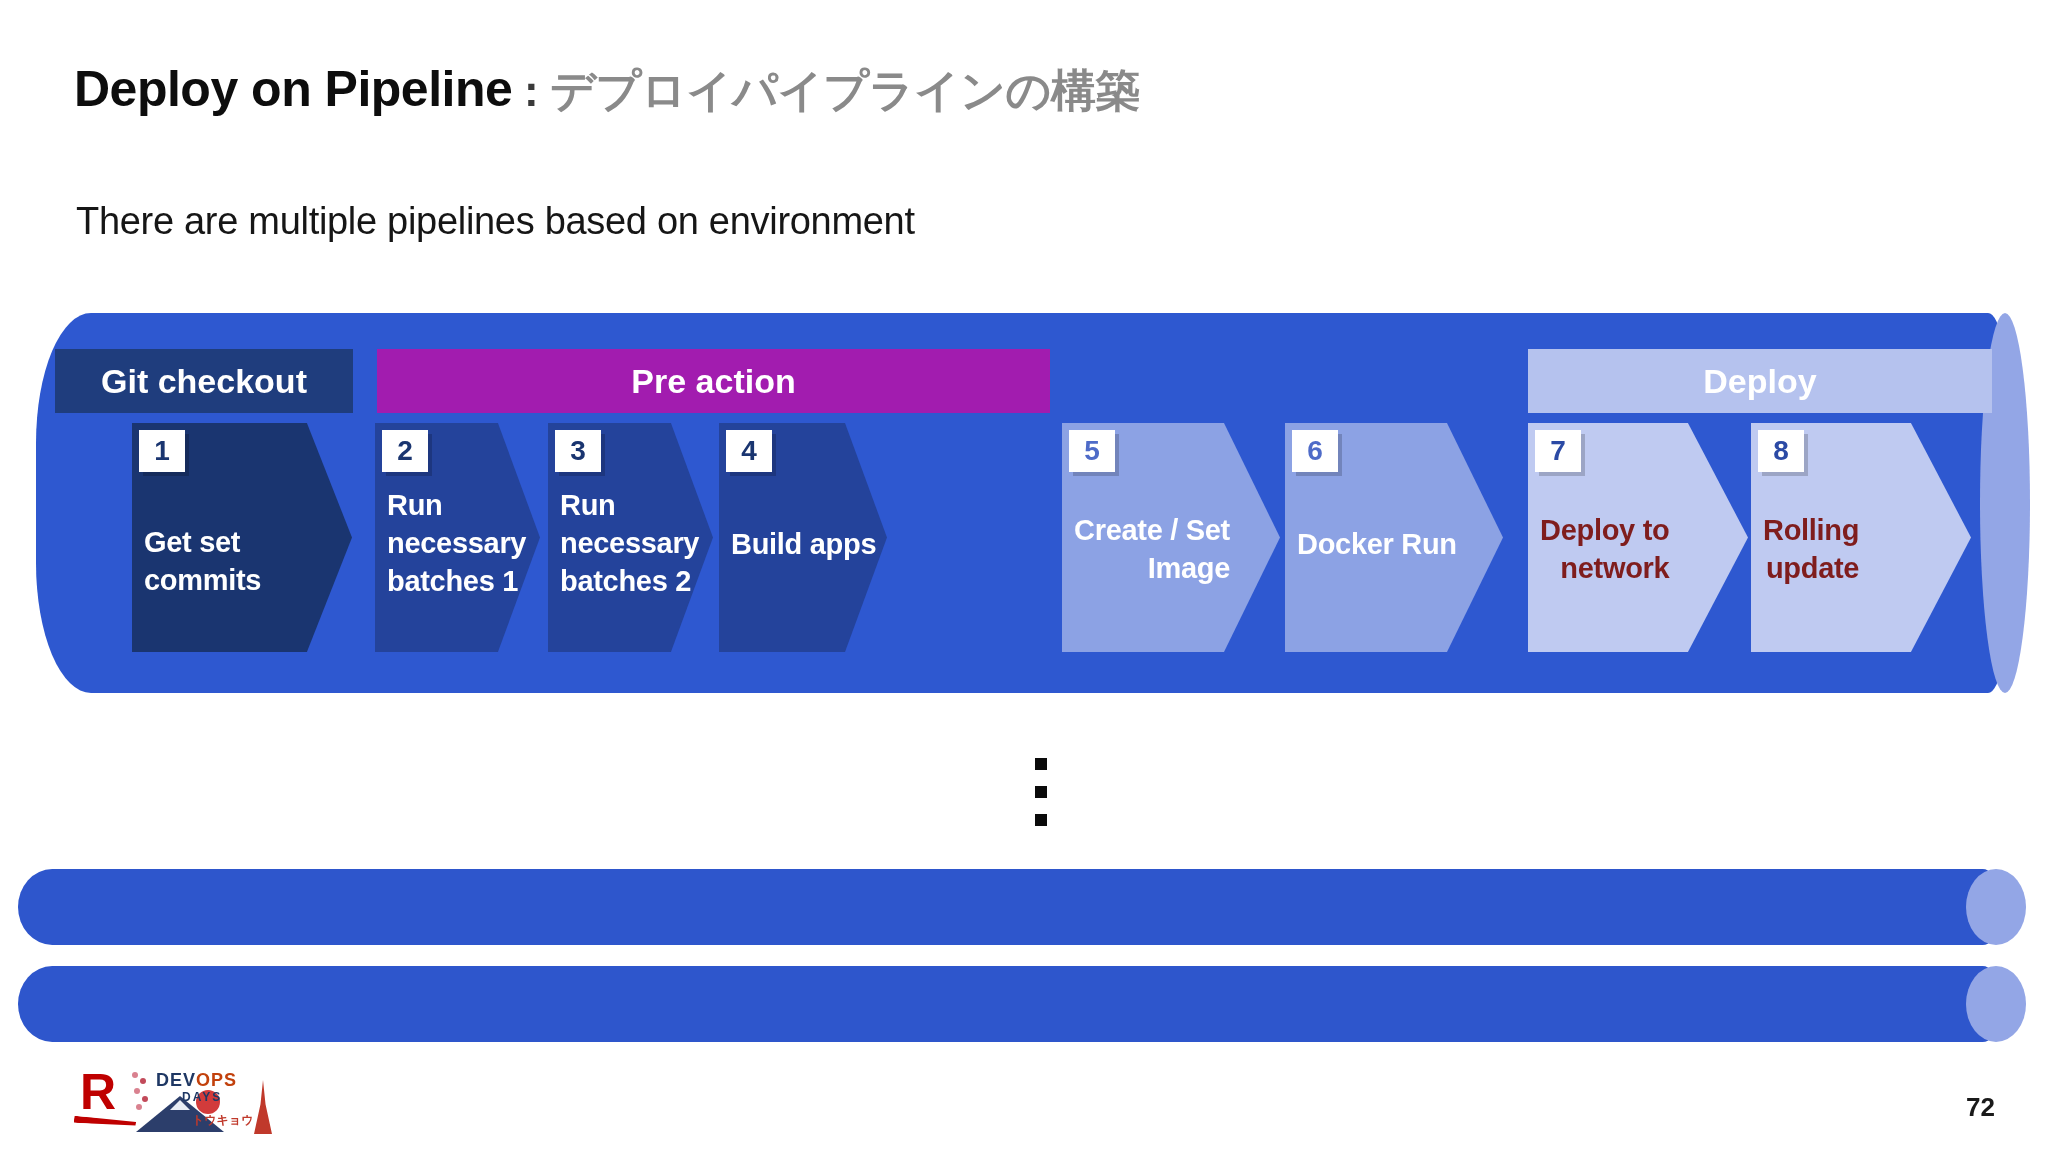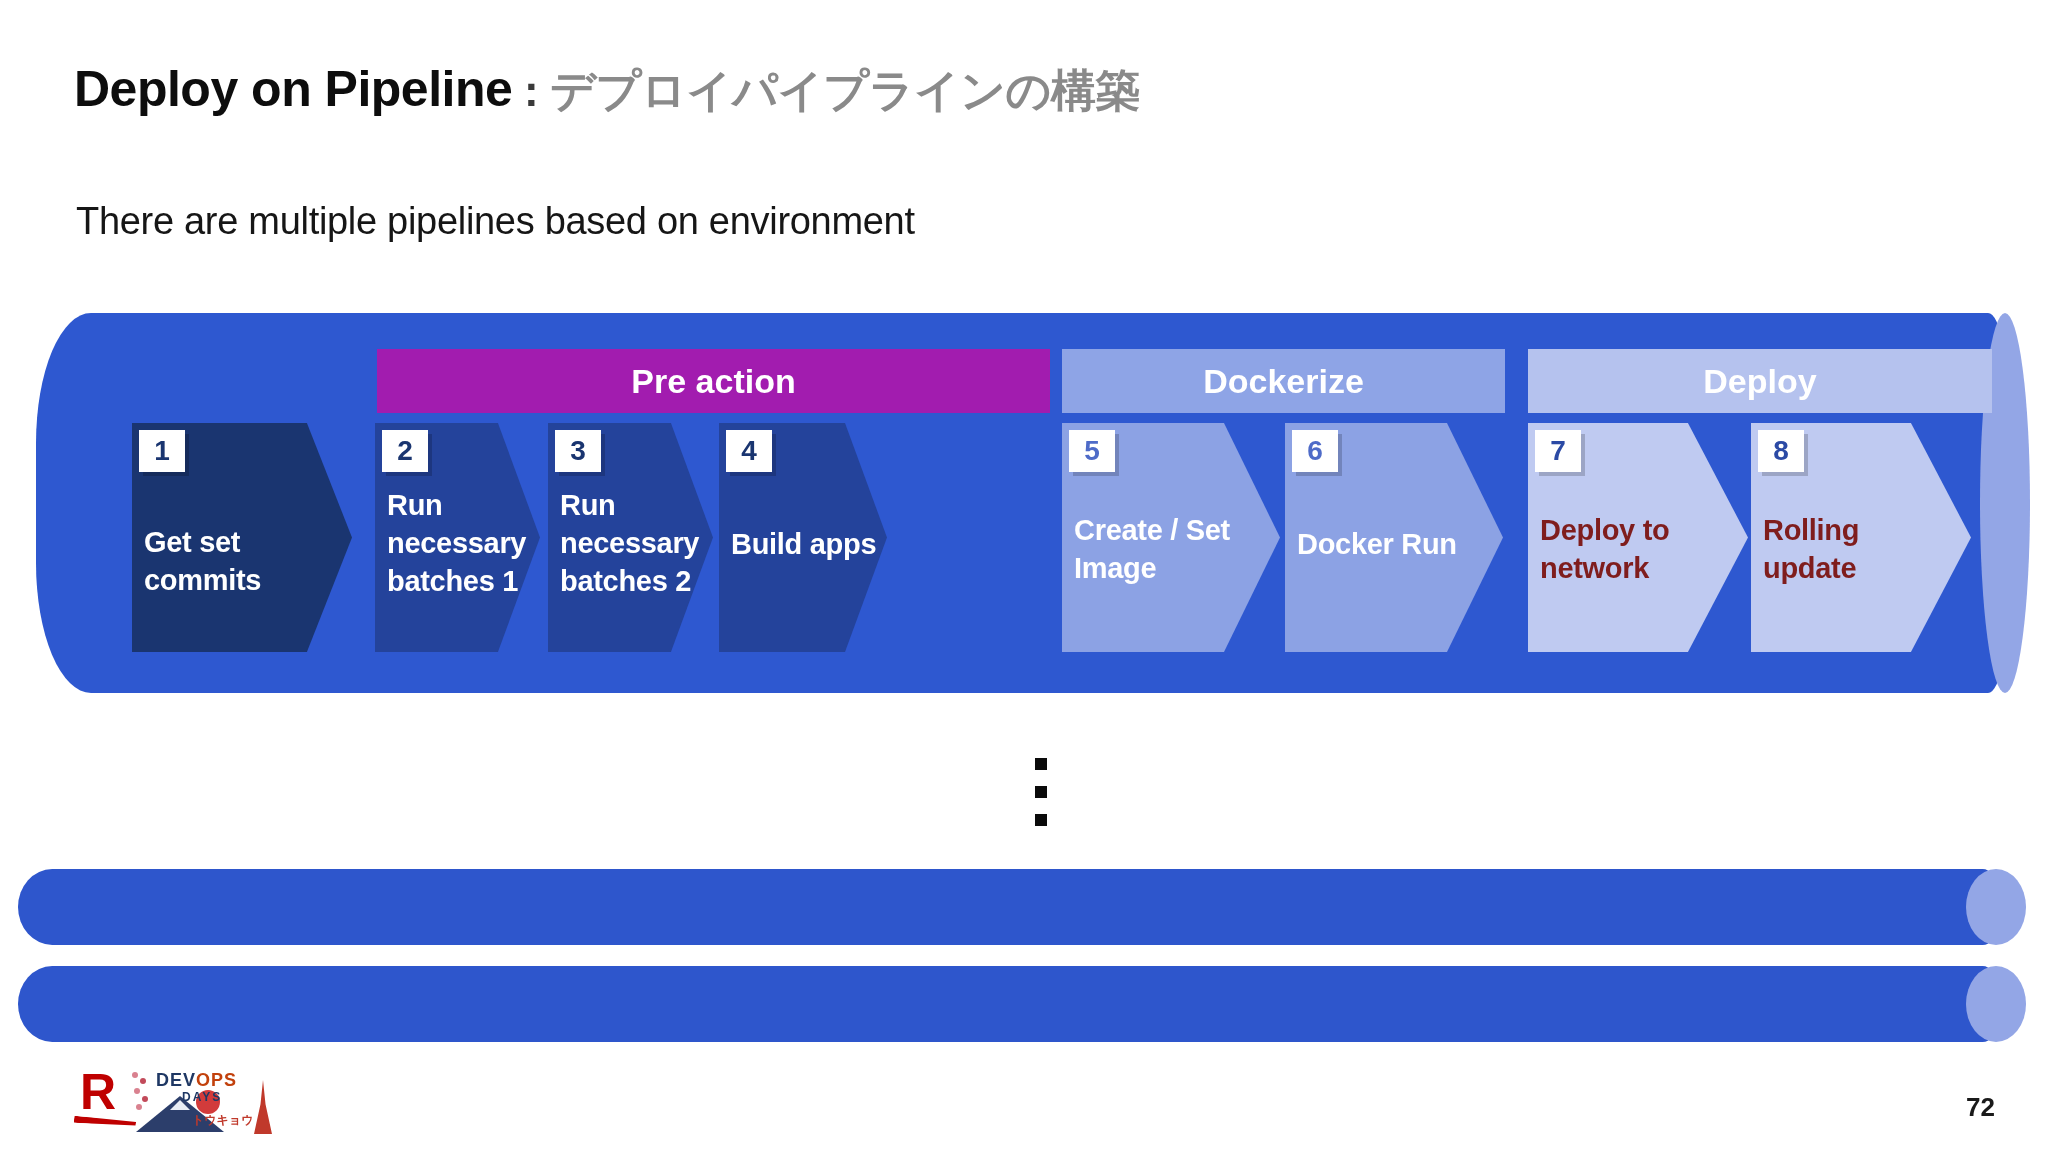--- a/index.html
+++ b/index.html
@@ -57,21 +57,21 @@
         clip-path:polygon(0 0,72.7% 0,100% 50%,72.7% 100%,0 100%); }
 
   .p1 .badge, .p2 .badge, .p3 .badge, .p4 .badge { color:#1A3570; }
   .p5 .badge, .p6 .badge { color:#4E6BC8; }
   .p7 .badge, .p8 .badge { color:#2B4AA5; }
   .p7 .lbl, .p8 .lbl { color:#7f1d1d; }
 
   .p1 .lbl { top:100px; }
   .p2 .lbl, .p3 .lbl { top:63px; }
   .p4 .lbl, .p6 .lbl { top:102px; }
-  .p5 .lbl, .p7 .lbl, .p8 .lbl { top:88px; }
+  .p5 .lbl, .p7 .lbl, .p8 .lbl { top:88px;text-align:right; }
 
   
   .vdots { position:absolute; left:1035px; top:758px; width:12px; height:70px; }
   .vdots .dot { position:absolute; left:0; width:12px; height:12px; background:#0a0a0a; }
   .vdots .d1 { top:0; } .vdots .d2 { top:28px; } .vdots .d3 { top:56px; }
 
   
   .pill { position:absolute; left:18px; width:2008px; height:76px; }
   .pill.r1 { top:869px; } .pill.r2 { top:966px; }
   .pill-body { position:absolute; left:0; top:0; width:1978px; height:76px; background:#2E56CC;
@@ -118,25 +118,25 @@
   <div class="title">
     <span>Deploy on Pipeline</span><span class="sep"> : </span><span class="ja">デプロイパイプラインの構築</span>
   </div>
 
   <div class="subtitle">There are multiple pipelines based on environment</div>
 
   <div class="cyl">
     <div class="cyl-body"></div>
     <div class="cyl-cap"></div>
 
+    <div class="stage s1">
+      <span>Git checkout</span>
+    </div>
     <div class="stage s2">
       <span>Pre action</span>
-    </div>
-    <div class="stage s3">
-      <span>Dockerize</span>
     </div>
     <div class="stage s4">
       <span>Deploy</span>
     </div>
 
     <div class="step p1">
       <div class="badge">1</div>
       <div class="lbl">Get set
 commits</div>
     </div>

